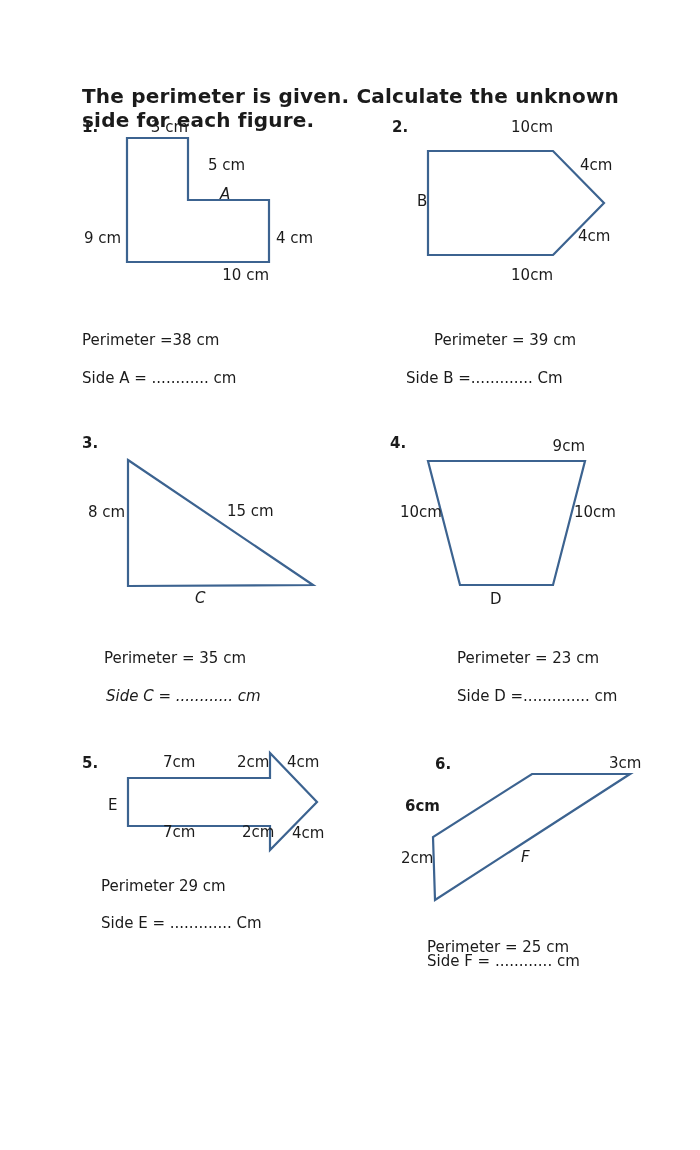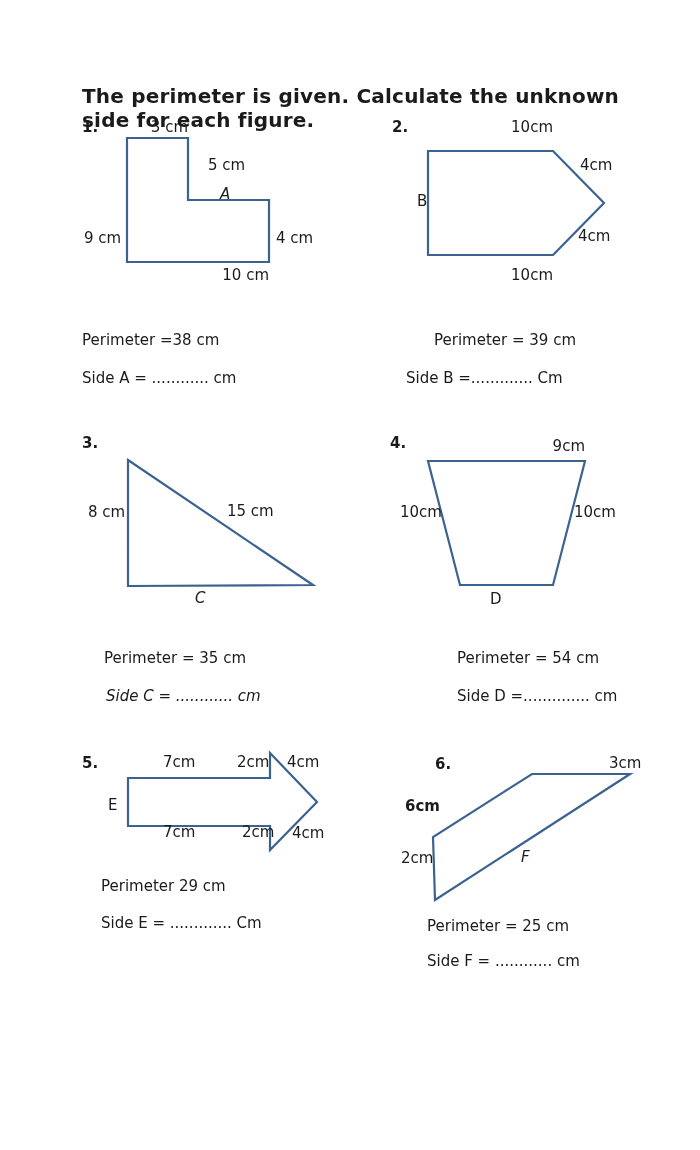--- a/index.html
+++ b/index.html
@@ -62,35 +62,35 @@
   <span class="lbl" style="left:227px;top:504px;">15 cm</span>
   <span class="lbl it" style="left:195px;top:591px;">C</span>
   <span class="lbl" style="left:104px;top:651px;">Perimeter = 35 cm</span>
   <span class="lbl" style="left:106px;top:689px;font-style:italic;">Side C  = ............ cm</span>
 
   <span class="lbl num" style="left:390px;top:436px;">4.</span>
   <span class="lbl ctr" style="left:428px;top:433px;width:157px;margin-top:6px;">9cm</span>
   <span class="lbl" style="left:400px;top:505px;">10cm</span>
   <span class="lbl" style="left:574px;top:505px;">10cm</span>
   <span class="lbl" style="left:490px;top:592px;">D</span>
-  <span class="lbl" style="left:457px;top:651px;">Perimeter = 54 cm</span>
+  <span class="lbl" style="left:457px;top:651px;">Perimeter = 23 cm</span>
   <span class="lbl" style="left:457px;top:689px;">Side D =.............. cm</span>
 
   <span class="lbl num" style="left:82px;top:756px;">5.</span>
   <span class="lbl" style="left:163px;top:755px;">7cm</span>
   <span class="lbl" style="left:237px;top:755px;">2cm</span>
   <span class="lbl" style="left:287px;top:755px;">4cm</span>
   <span class="lbl" style="left:108px;top:798px;">E</span>
   <span class="lbl" style="left:163px;top:825px;">7cm</span>
   <span class="lbl" style="left:242px;top:825px;">2cm</span>
   <span class="lbl" style="left:292px;top:826px;">4cm</span>
   <span class="lbl" style="left:101px;top:879px;">Perimeter 29 cm</span>
   <span class="lbl" style="left:101px;top:916px;">Side E = ............. Cm</span>
 
   <span class="lbl num" style="left:435px;top:757px;">6.</span>
   <span class="lbl" style="left:563px;top:756px;margin-left:46px;">3cm</span>
   <span class="lbl" style="left:405px;top:799px;font-weight:bold;">6cm</span>
   <span class="lbl" style="left:401px;top:851px;">2cm</span>
   <span class="lbl it" style="left:521px;top:850px;">F</span>
-  <span class="lbl" style="left:427px;top:919px;">Perimeter = 25 cm</span>
+  <span class="lbl" style="left:427px;top:940px;">Perimeter = 25 cm</span>
   <span class="lbl" style="left:427px;top:954px;">Side F = ............ cm</span>
 
 </div>
 
 </body></html>

